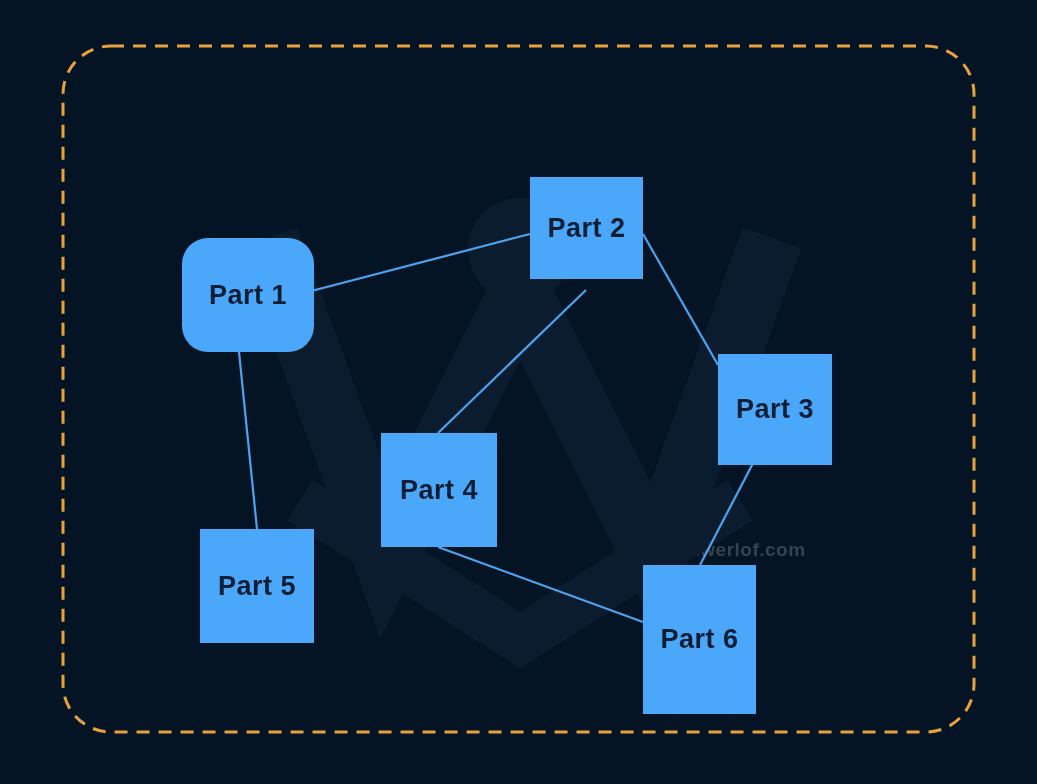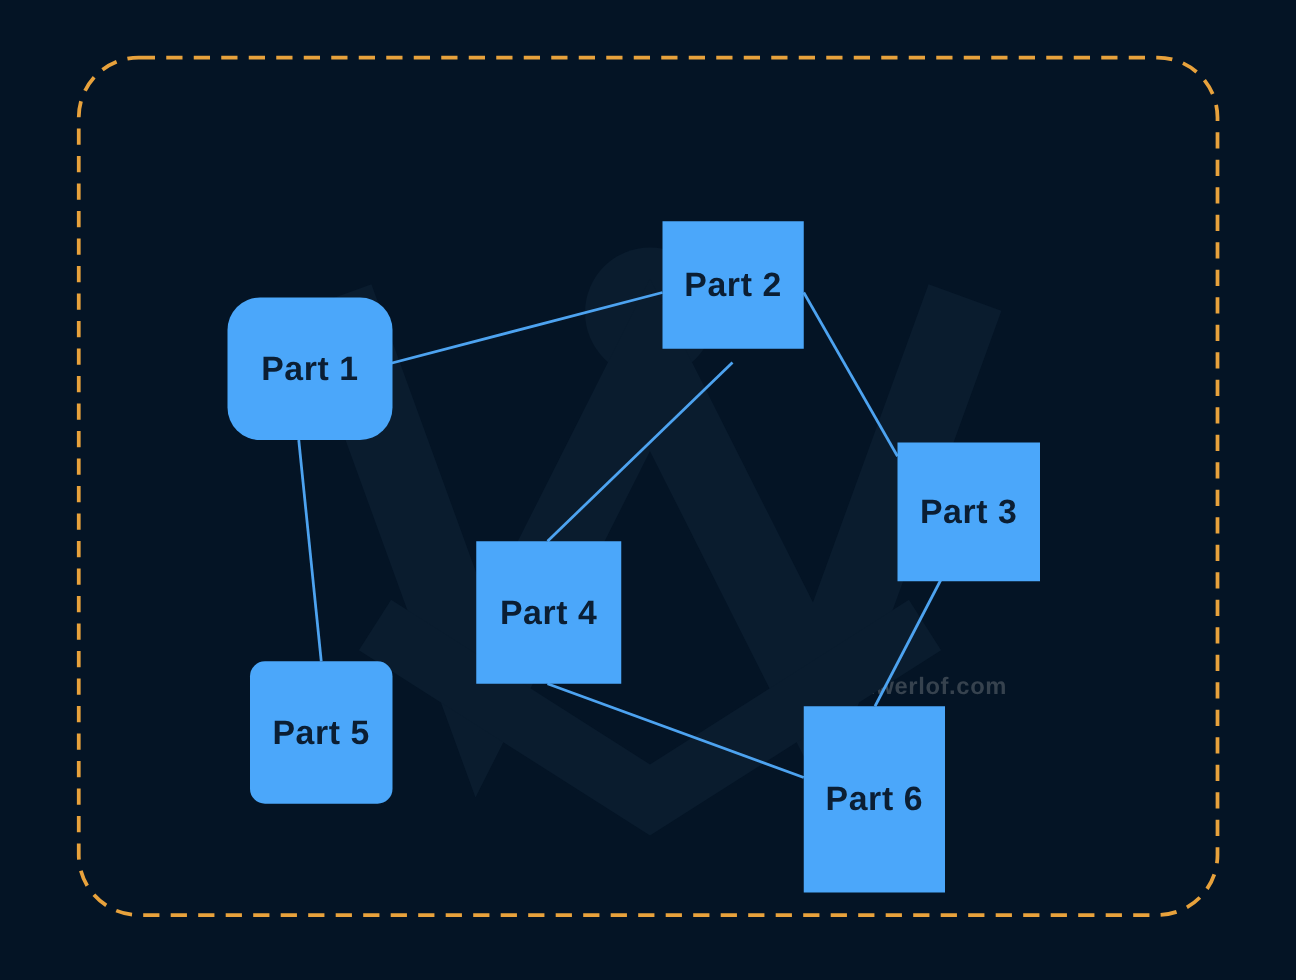--- a/index.html
+++ b/index.html
@@ -60,17 +60,17 @@
         <line x1="438" y1="547" x2="643" y2="622" class="edge"></line>
       </g>
   </svg>
 
 
   <div id="nodes-layer">
       <div class="node" style="left: 182px; top: 238px; width: 132px; height: 114px; border-radius: 26px;">Part 1</div>
       <div class="node" style="left: 530px; top: 177px; width: 113px; height: 102px; text-align: right;">Part 2</div>
       <div class="node" style="left: 718px; top: 310px; width: 114px; height: 111px; margin-top: 44px;">Part 3</div>
       <div class="node" style="left: 381px; top: 433px; width: 116px; height: 114px;">Part 4</div>
-      <div class="node" style="left: 200px; top: 529px; width: 114px; height: 114px; border-radius: 12px;">Part 5</div>
+      <div class="node" style="left: 200px; top: 529px; width: 114px; height: 114px;">Part 5</div>
       <div class="node" style="left: 643px; top: 565px; width: 113px; height: 149px;">Part 6</div>
     </div>
 
 </div>
 
 </body></html>

